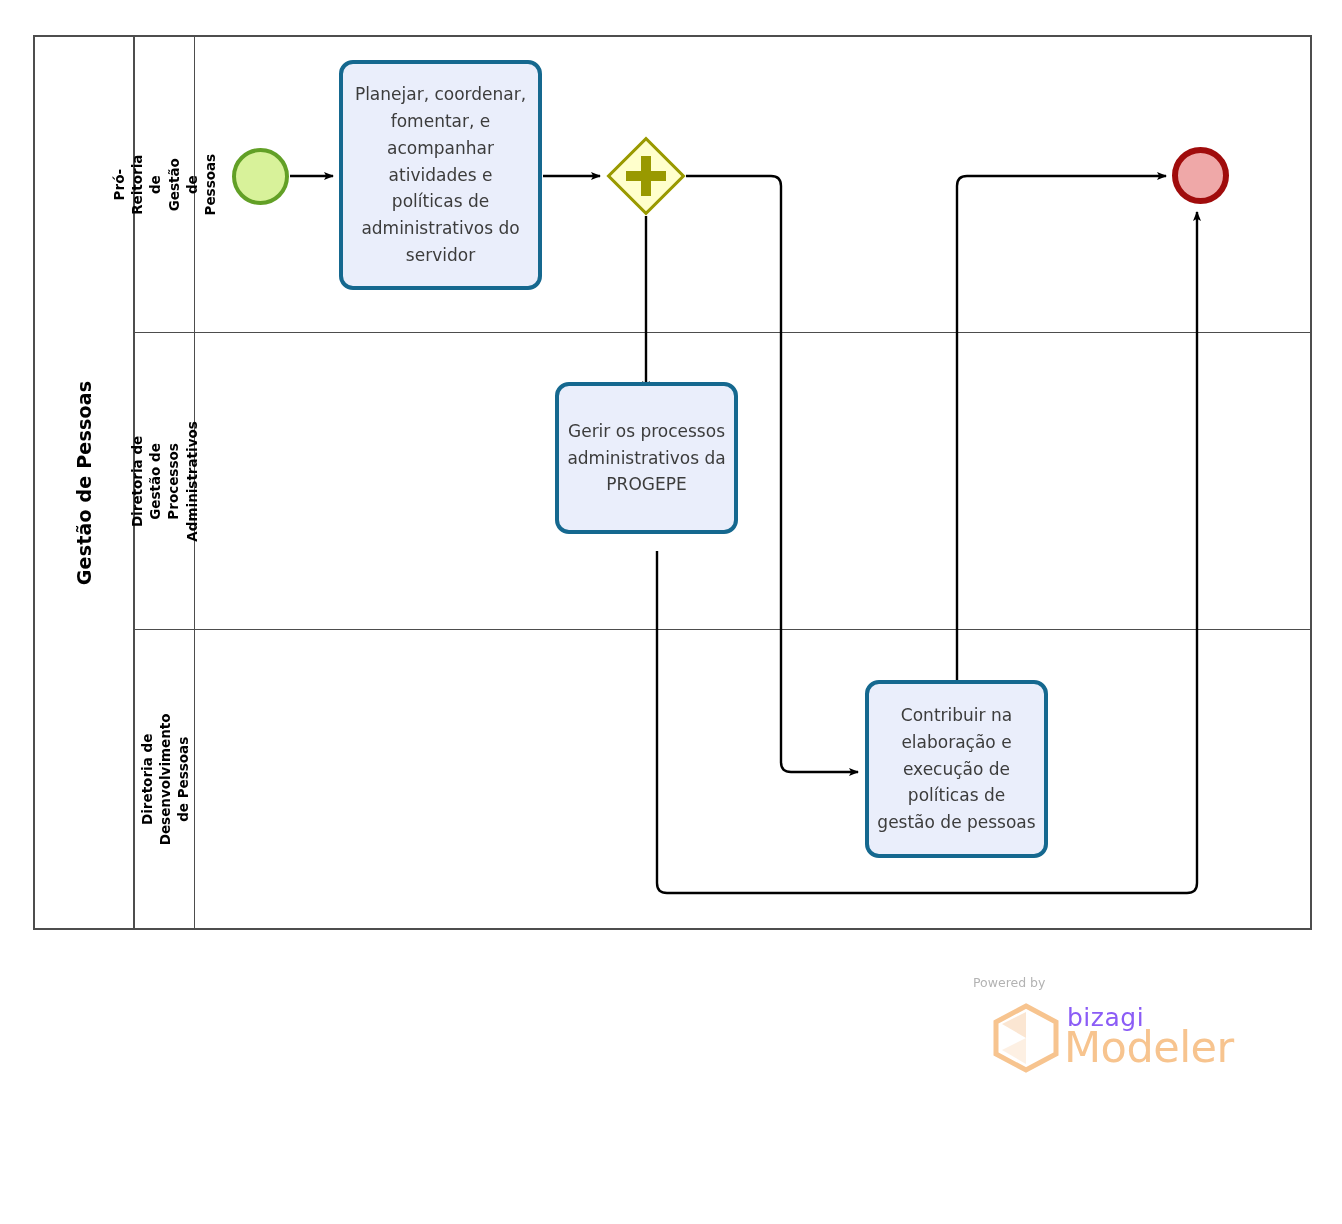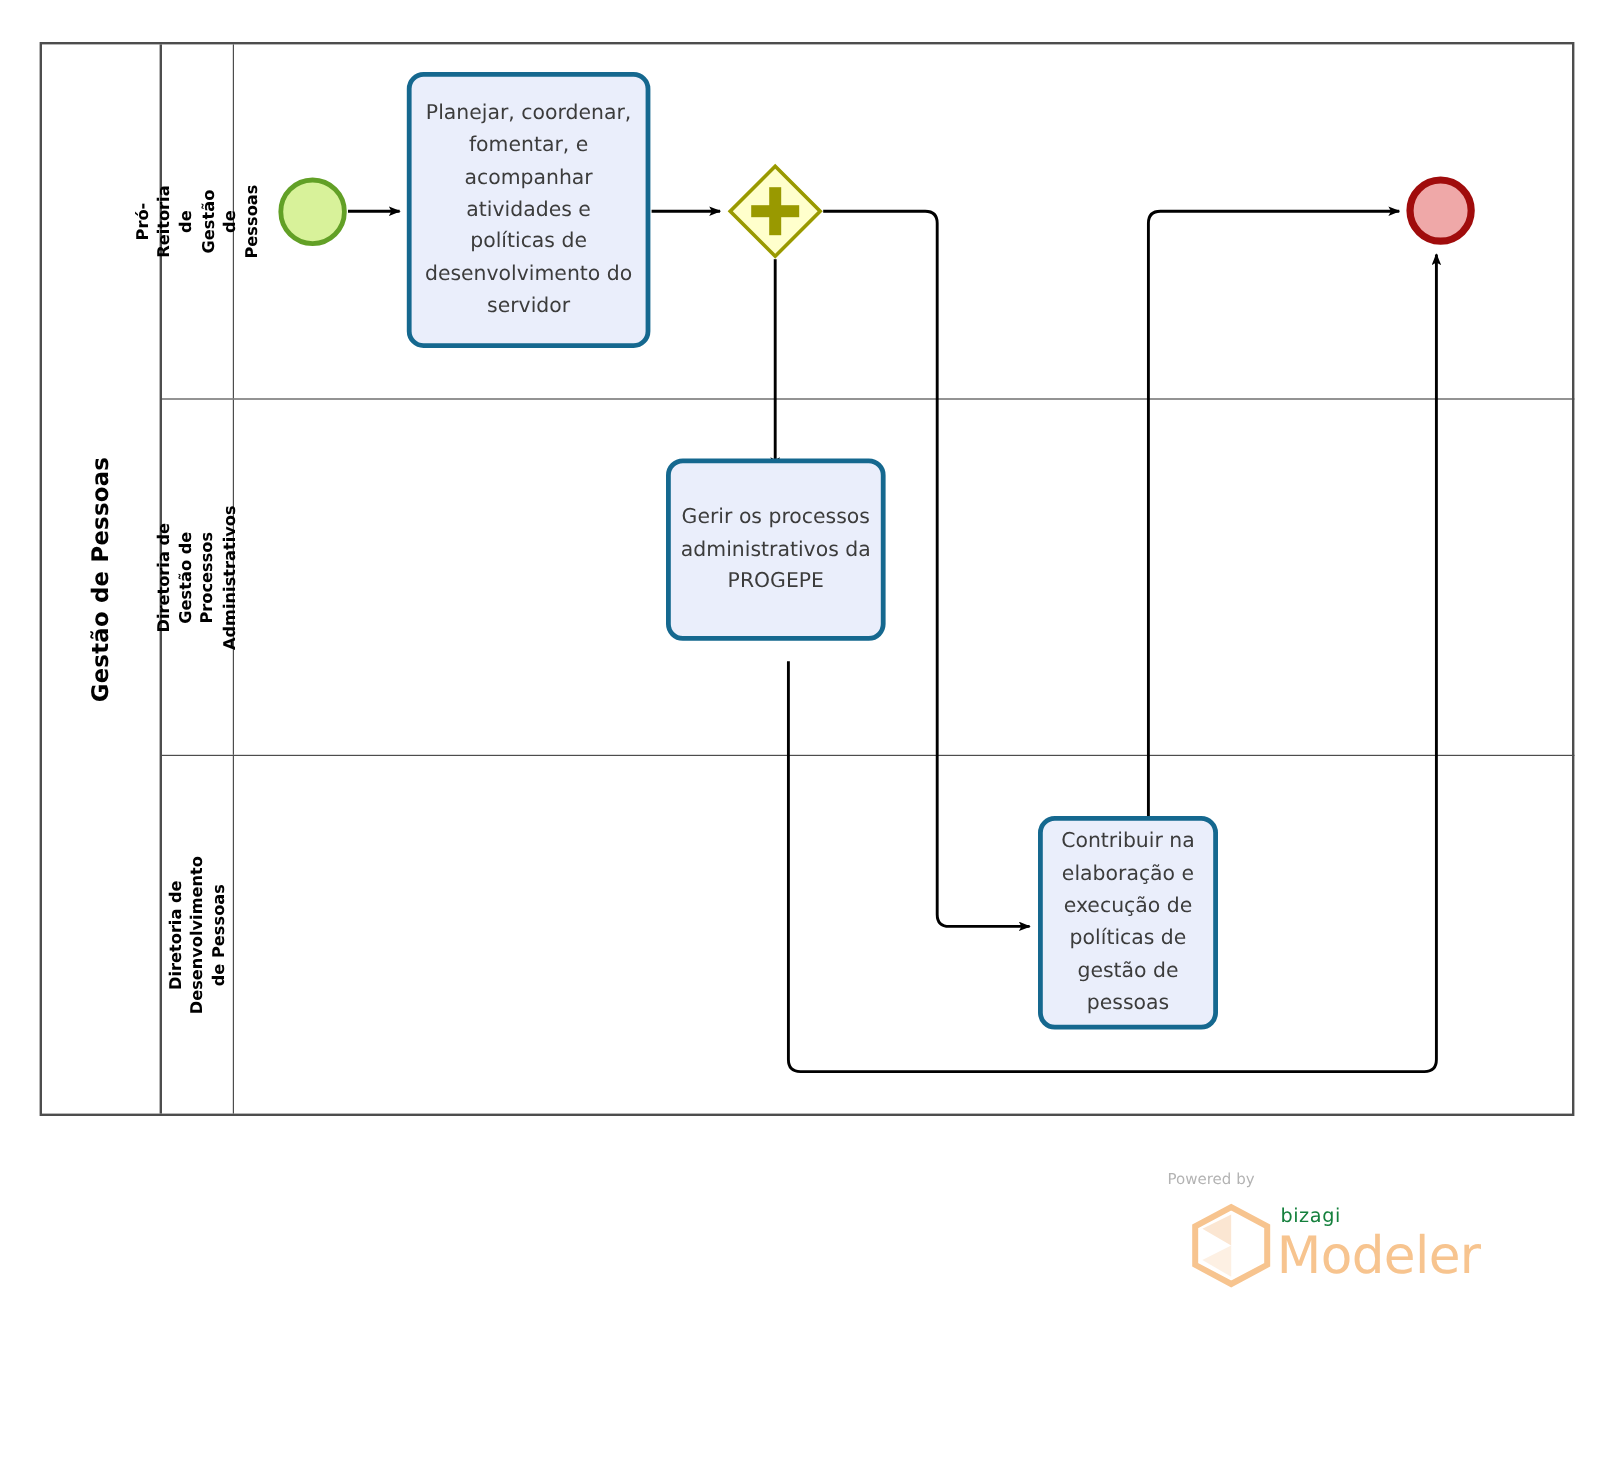--- a/index.html
+++ b/index.html
@@ -110,21 +110,21 @@
     align-items: center;
     justify-content: center;
     text-align: center;
     color: #3c3c3c;
     font-size: 17px;
     line-height: 1.58;
     padding: 4px 8px;
   }
   .task-1 { left: 339px; top: 60px;  width: 203px; height: 230px; }
   .task-2 { left: 555px; top: 382px; width: 183px; height: 152px; }
-  .task-3 { left: 865px; top: 680px; width: 150px; height: 178px; }
+  .task-3 { left: 865px; top: 680px; width: 183px; height: 178px; }
 
   .gateway {
     left: 606px; top: 136px;
     width: 80px; height: 80px;
   }
   .gw-diamond {
     position: absolute;
     left: 12px; top: 12px;
     width: 56px; height: 56px;
     background: #ffffcc;
@@ -152,22 +152,22 @@
     left: 8px; top: 0px;
     font-size: 12.5px;
     color: #b3b3b3;
     font-family: "DejaVu Sans", sans-serif;
     text-align: center;
   }
   .wm-hex { position: absolute; left: 25px; top: 27px; }
   .wm-bizagi {
     position: absolute;
     left: 102px; top: 28px;
-    font-size: 16px;
-    color: #15803d;
+    font-size: 25px;
+    color: #8b5cf6;
     font-family: "DejaVu Sans", sans-serif;
     letter-spacing: .5px;
   }
   .wm-modeler {
     position: absolute;
     left: 99px; top: 47px;
     font-size: 43px;
     color: #f7c48f;
     font-family: "DejaVu Sans", sans-serif;
     letter-spacing: -.5px;
@@ -229,21 +229,21 @@
     <path d="M686,176 L771,176 Q781,176 781,186 L781,762 Q781,772 791,772 L858,772" stroke="#000" stroke-width="2.4" fill="none" marker-end="url(#arrow)"></path>
 
     <path d="M957,680 L957,186 Q957,176 967,176 L1166,176" stroke="#000" stroke-width="2.4" fill="none" marker-end="url(#arrow)"></path>
 
     <path d="M657,551 L657,883 Q657,893 667,893 L1187,893 Q1197,893 1197,883 L1197,212" stroke="#000" stroke-width="2.4" fill="none" marker-end="url(#arrow)"></path>
   </svg>
 
   <div class="node event event-start"></div>
 
   <div class="node task task-1">
-    <span>Planejar, coordenar, fomentar, e acompanhar atividades e políticas de desenvolvimento do servidor</span>
+    <span>Planejar, coordenar, fomentar, e acompanhar atividades e políticas de administrativos do servidor</span>
   </div>
 
   <div class="node gateway">
     <div class="gw-diamond"></div>
     <div class="gw-plus-h"></div>
     <div class="gw-plus-v"></div>
   </div>
 
   <div class="node task task-2">
     <span>Gerir os processos administrativos da PROGEPE</span>

